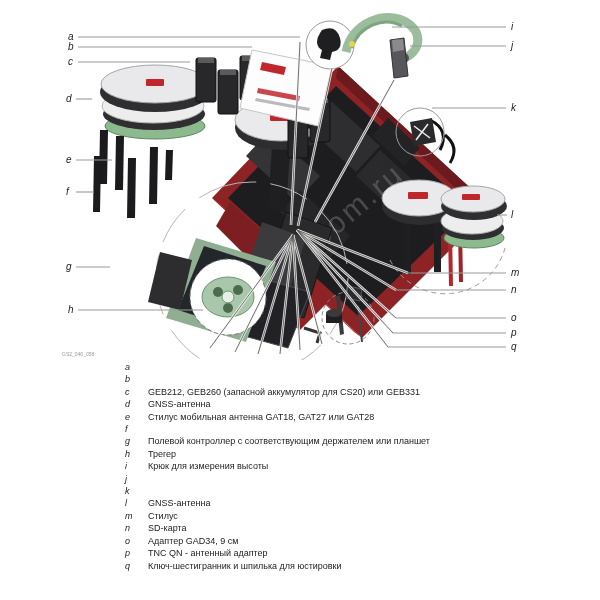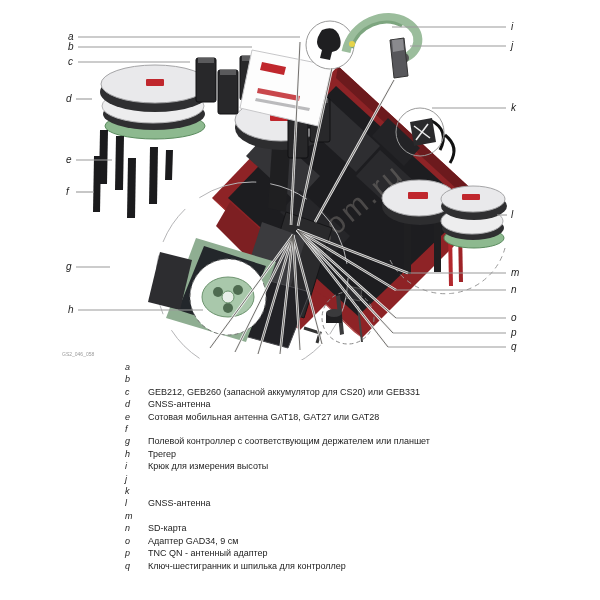--- a/index.html
+++ b/index.html
@@ -260,21 +260,21 @@
   <div class="legend-row">
         <span class="legend-letter">c</span>
         <span class="legend-text">GEB212, GEB260 (запасной аккумулятор для CS20) или GEB331</span>
       </div>
   <div class="legend-row">
         <span class="legend-letter">d</span>
         <span class="legend-text">GNSS-антенна</span>
       </div>
   <div class="legend-row">
         <span class="legend-letter">e</span>
-        <span class="legend-text">Сотовая мобильная антенна GAT18, GAT27 или GAT28</span>
+        <span class="legend-text">Стилус мобильная антенна GAT18, GAT27 или GAT28</span>
       </div>
   <div class="legend-row">
         <span class="legend-letter">f</span>
       </div>
   <div class="legend-row">
         <span class="legend-letter">g</span>
         <span class="legend-text">Полевой контроллер с соответствующим держателем или планшет</span>
       </div>
   <div class="legend-row">
         <span class="legend-letter">h</span>
@@ -289,32 +289,33 @@
       </div>
   <div class="legend-row">
         <span class="legend-letter">k</span>
       </div>
   <div class="legend-row">
         <span class="legend-letter">l</span>
         <span class="legend-text">GNSS-антенна</span>
       </div>
   <div class="legend-row">
         <span class="legend-letter">m</span>
+        <span class="legend-text">Стилус</span>
       </div>
   <div class="legend-row">
         <span class="legend-letter">n</span>
         <span class="legend-text">SD-карта</span>
       </div>
   <div class="legend-row">
         <span class="legend-letter">o</span>
         <span class="legend-text">Адаптер GAD34, 9 см</span>
       </div>
   <div class="legend-row">
         <span class="legend-letter">p</span>
         <span class="legend-text">TNC QN - антенный адаптер</span>
       </div>
   <div class="legend-row">
         <span class="legend-letter">q</span>
-        <span class="legend-text">Ключ-шестигранник и шпилька для контроллер</span>
+        <span class="legend-text">Ключ-шестигранник и шпилька для юстировки</span>
       </div>
 </div>
 
 </div>
 
 </body></html>

